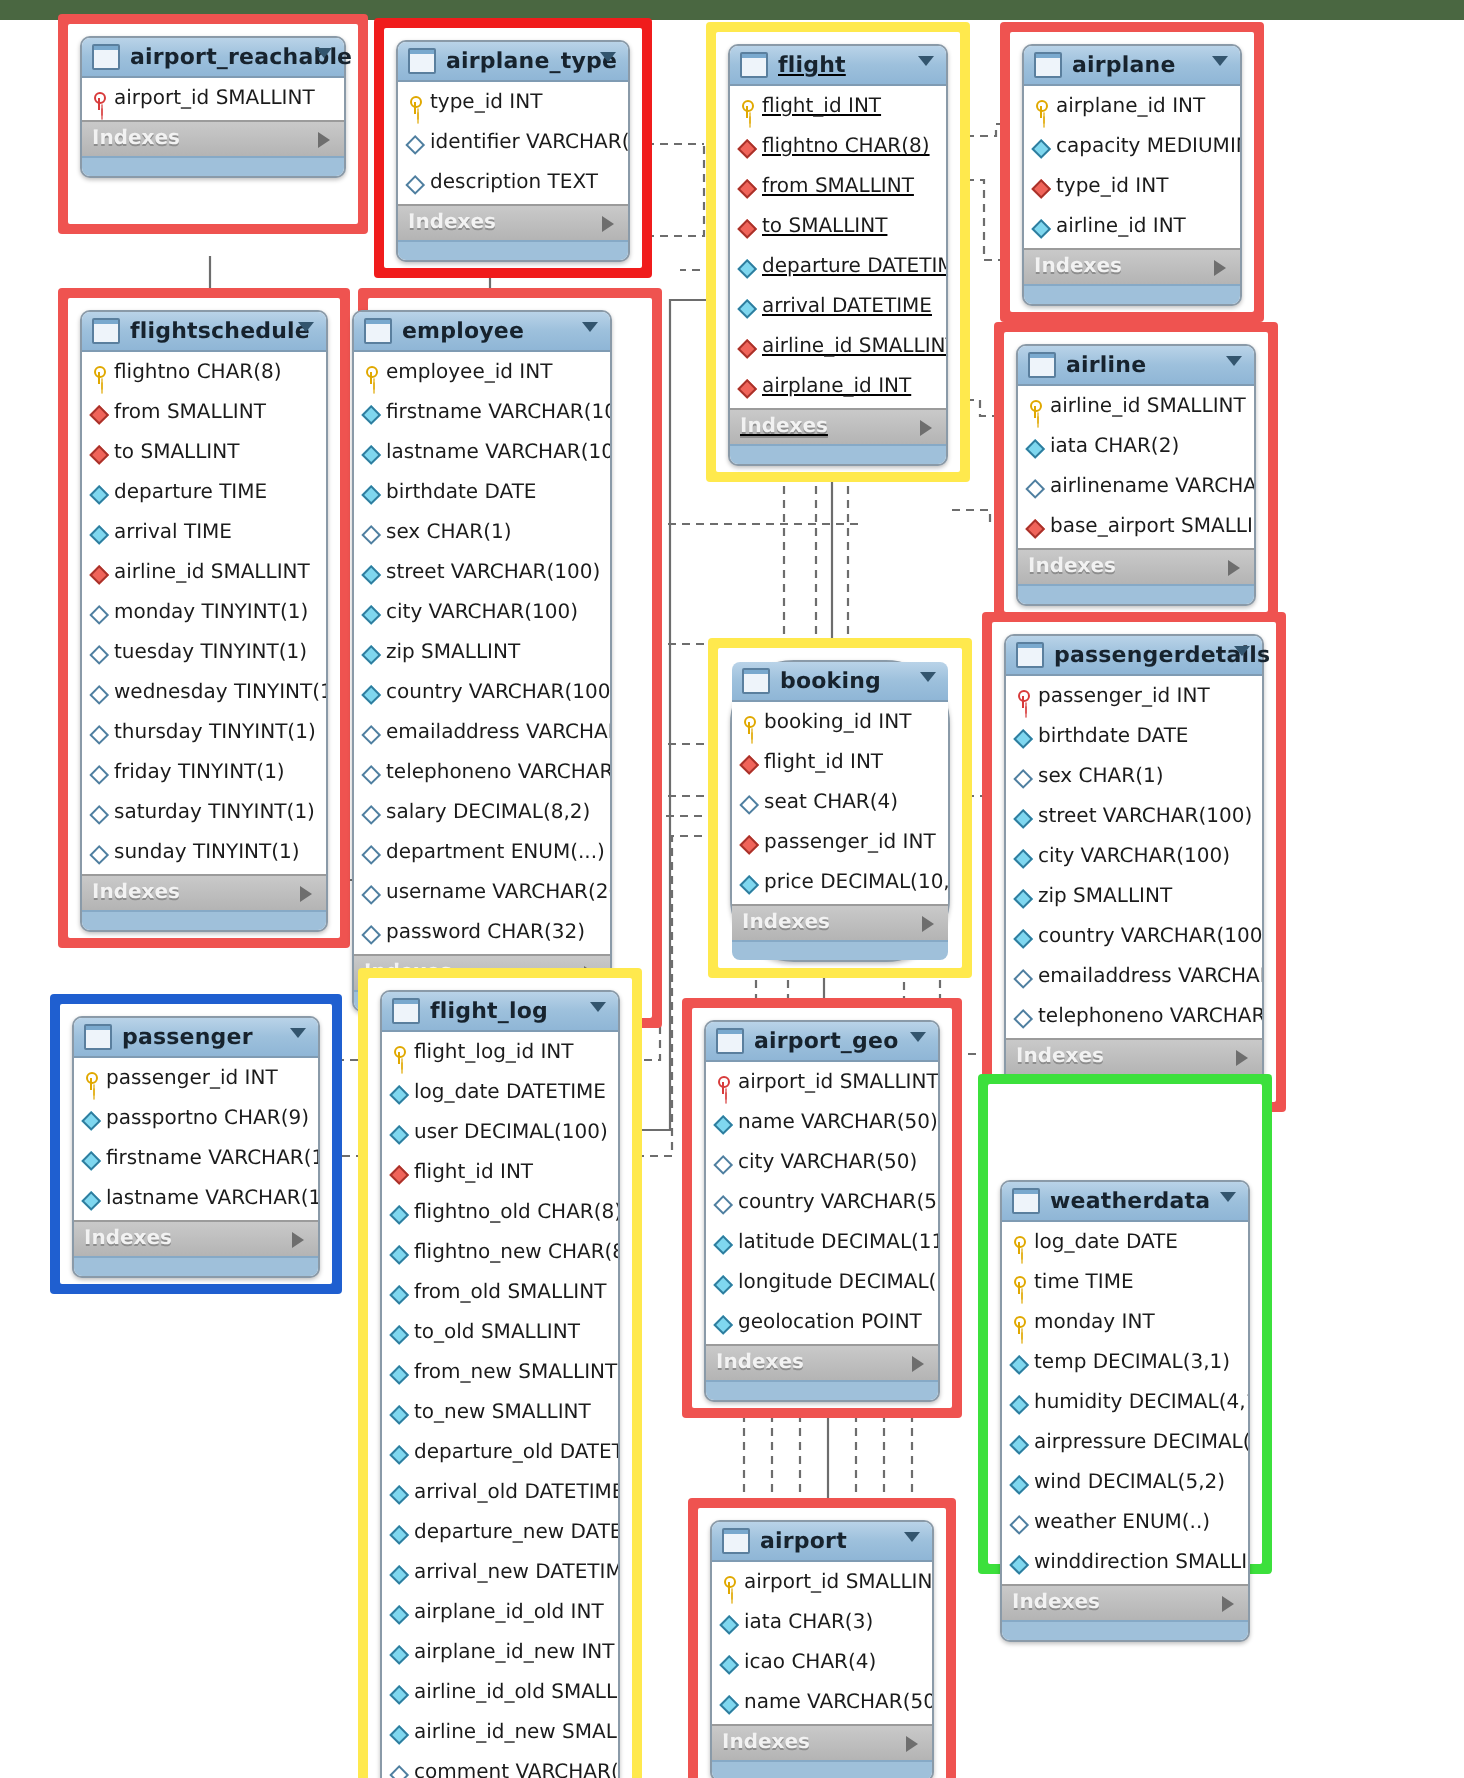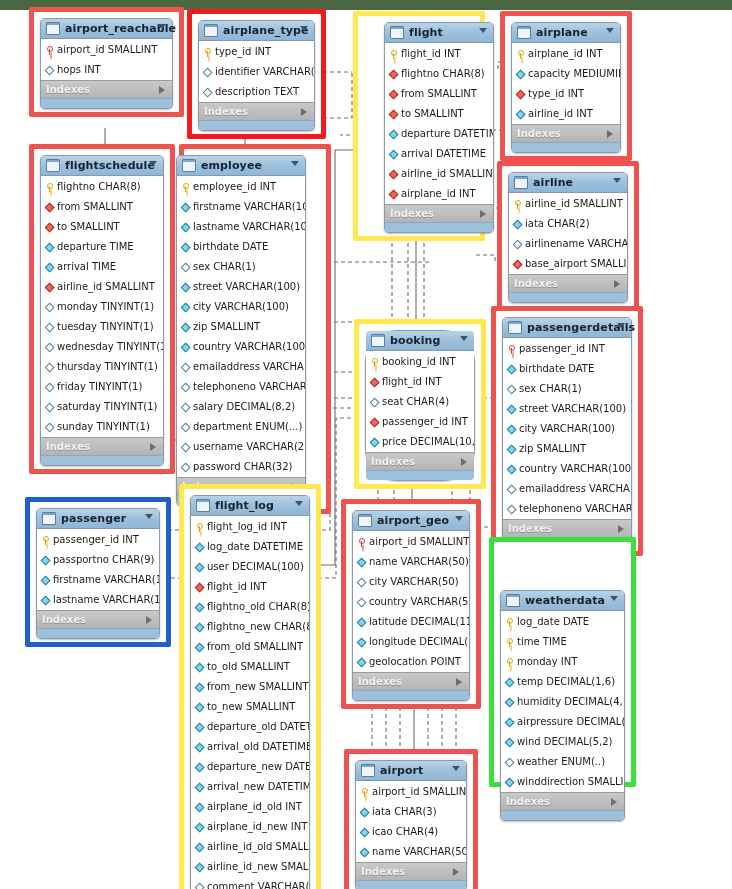--- a/index.html
+++ b/index.html
@@ -154,26 +154,20 @@
         <div class="hdr">
           <span class="tico"></span>
           <span class="tname">airport_reachable</span>
           <span class="caret"></span>
         </div>
         <div class="cols">
           <div class="col">
             <span class="ic key keyred"></span>
             <span>airport_id SMALLINT</span>
           </div>
-          <div class="col">
-            <span class="ic dia hollow">
-              <i></i>
-            </span>
-            <span>hops INT</span>
-          </div>
         </div>
         <div class="idx">
           <span class="ilbl">Indexes</span>
           <span class="iarrow"></span>
         </div>
         <div class="foot"></div>
       </div>
       <div class="hl redbright" style="left: 187px; top: 9px; width: 139px; height: 130px;">
         <div class="hl-inner" style="left: 5px; top: 5px; width: 129px; height: 120px;"></div>
       </div>
@@ -203,21 +197,21 @@
         </div>
         <div class="idx">
           <span class="ilbl">Indexes</span>
           <span class="iarrow"></span>
         </div>
         <div class="foot"></div>
       </div>
       <div class="hl yellow" style="left: 353px; top: 11px; width: 132px; height: 230px;">
         <div class="hl-inner" style="left: 5px; top: 5px; width: 122px; height: 220px;"></div>
       </div>
-      <div class="tbl" style="left: 384px; top: 22px; width: 110px;">
+      <div class="tbl" style="left: 364px; top: 22px; width: 110px; text-decoration: underline;">
         <div class="hdr">
           <span class="tico"></span>
           <span class="tname">flight</span>
           <span class="caret"></span>
         </div>
         <div class="cols">
           <div class="col">
             <span class="ic key"></span>
             <span>flight_id INT</span>
           </div>
@@ -899,21 +893,21 @@
             <span>time TIME</span>
           </div>
           <div class="col">
             <span class="ic key"></span>
             <span>monday INT</span>
           </div>
           <div class="col">
             <span class="ic dia cyan">
               <i></i>
             </span>
-            <span>temp DECIMAL(1,6)</span>
+            <span>temp DECIMAL(3,1)</span>
           </div>
           <div class="col">
             <span class="ic dia cyan">
               <i></i>
             </span>
             <span>humidity DECIMAL(4,1)</span>
           </div>
           <div class="col">
             <span class="ic dia cyan">
               <i></i>

